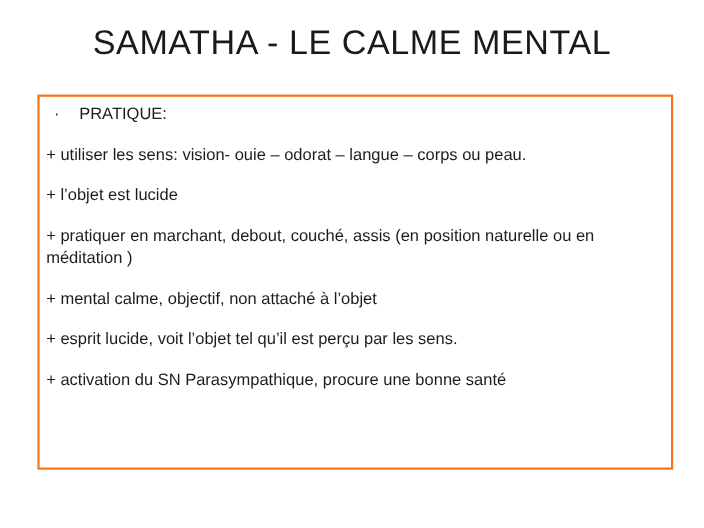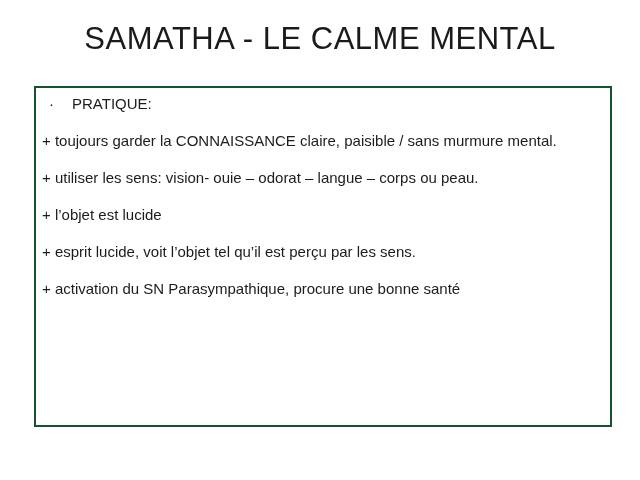--- a/index.html
+++ b/index.html
@@ -29,21 +29,21 @@
     color: #1a1a1a;
     white-space: nowrap;
   }
   .content-box {
     position: absolute;
     left: 34px;
     top: 86px;
     width: 578px;
     height: 341px;
     box-sizing: border-box;
-    border: 2px solid #14532d;
+    border: 2px solid #f97316;
     background: #ffffff;
     padding: 6px 20px 0 6px;
     overflow: visible;
   }
   .para {
     margin: 0 0 17px 0;
     font-size: 15px;
     line-height: 20px;
     color: #1c1c1c;
     font-weight: 400;
@@ -65,28 +65,29 @@
 <div class="slide">
 
   <h1 class="slide-title">SAMATHA - LE CALME MENTAL</h1>
 
   <div class="content-box">
 
     <div class="para bullet-line">
       <span class="bullet-marker">·</span><span class="bullet-text">PRATIQUE:</span>
     </div>
 
-    <p class="para">+ toujours garder la CONNAISSANCE claire, paisible / sans murmure mental.</p>
 
     <p class="para">+ utiliser les sens: vision- ouie – odorat – langue – corps ou peau.</p>
 
     <p class="para">+ l’objet est lucide</p>
 
+    <p class="para">+ pratiquer en marchant, debout, couché, assis (en position naturelle ou en méditation )</p>
 
 
+    <p class="para">+ mental calme, objectif, non attaché à l’objet</p>
 
     <p class="para">+ esprit lucide, voit l’objet tel qu’il est perçu par les sens.</p>
 
     <p class="para">+ activation du SN Parasympathique, procure une bonne santé</p>
 
   </div>
 
 </div>
 
 </body></html>

